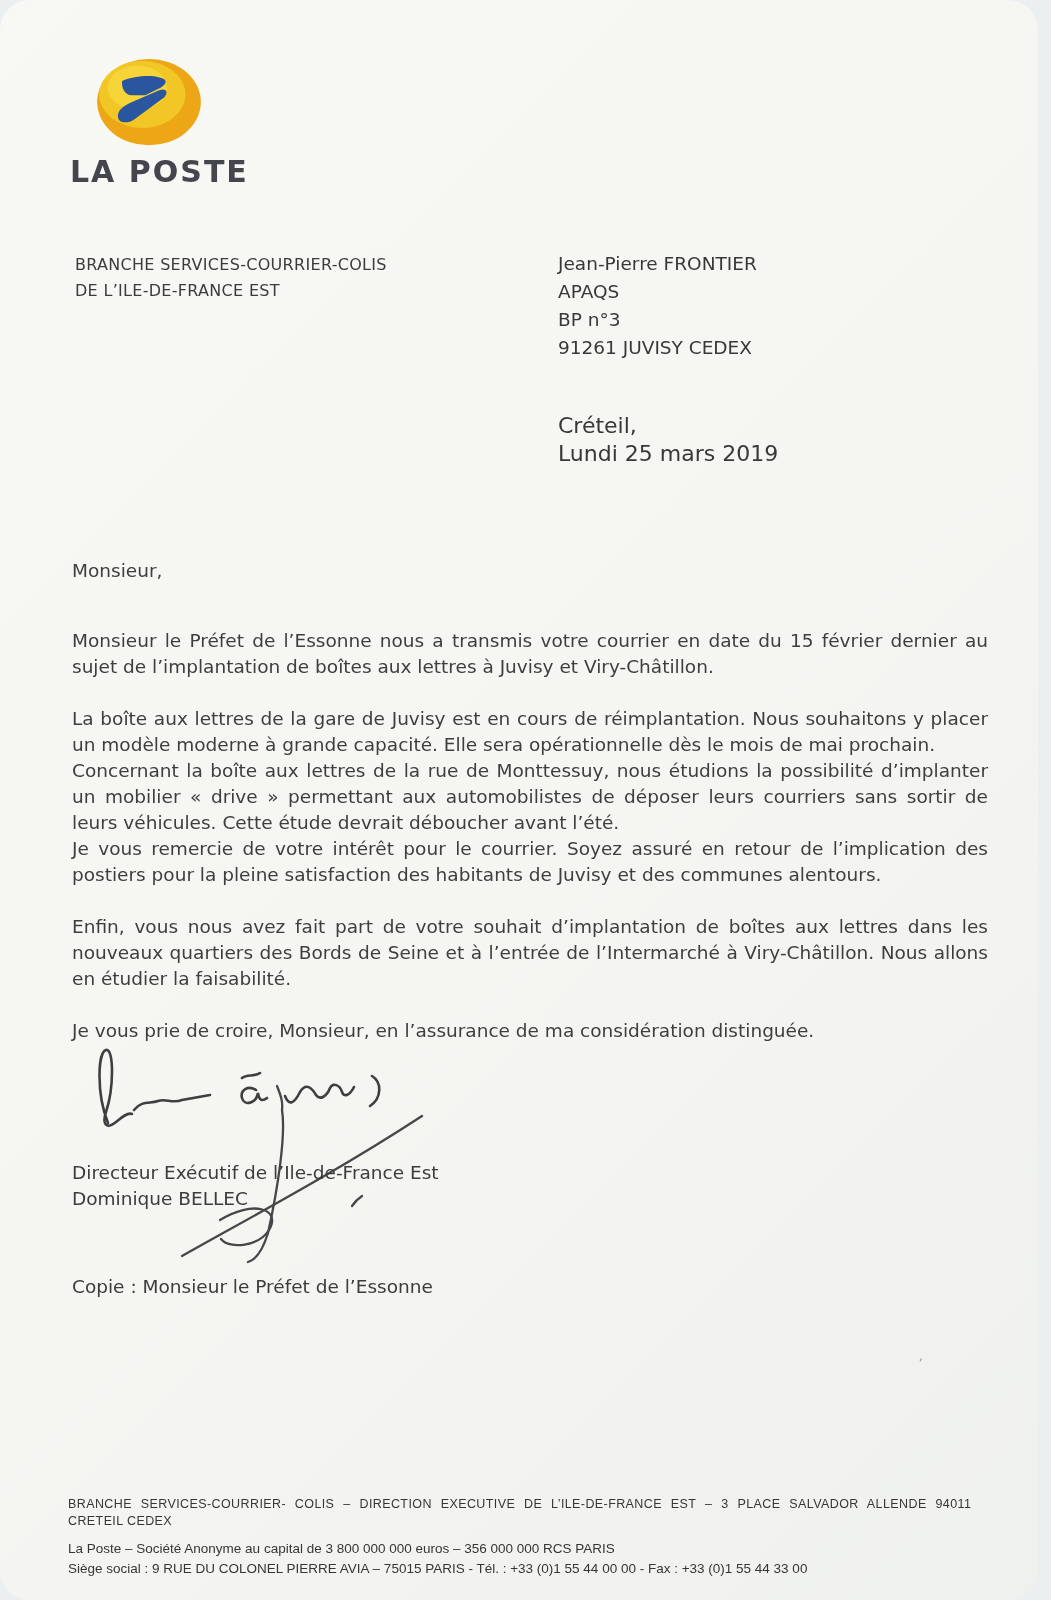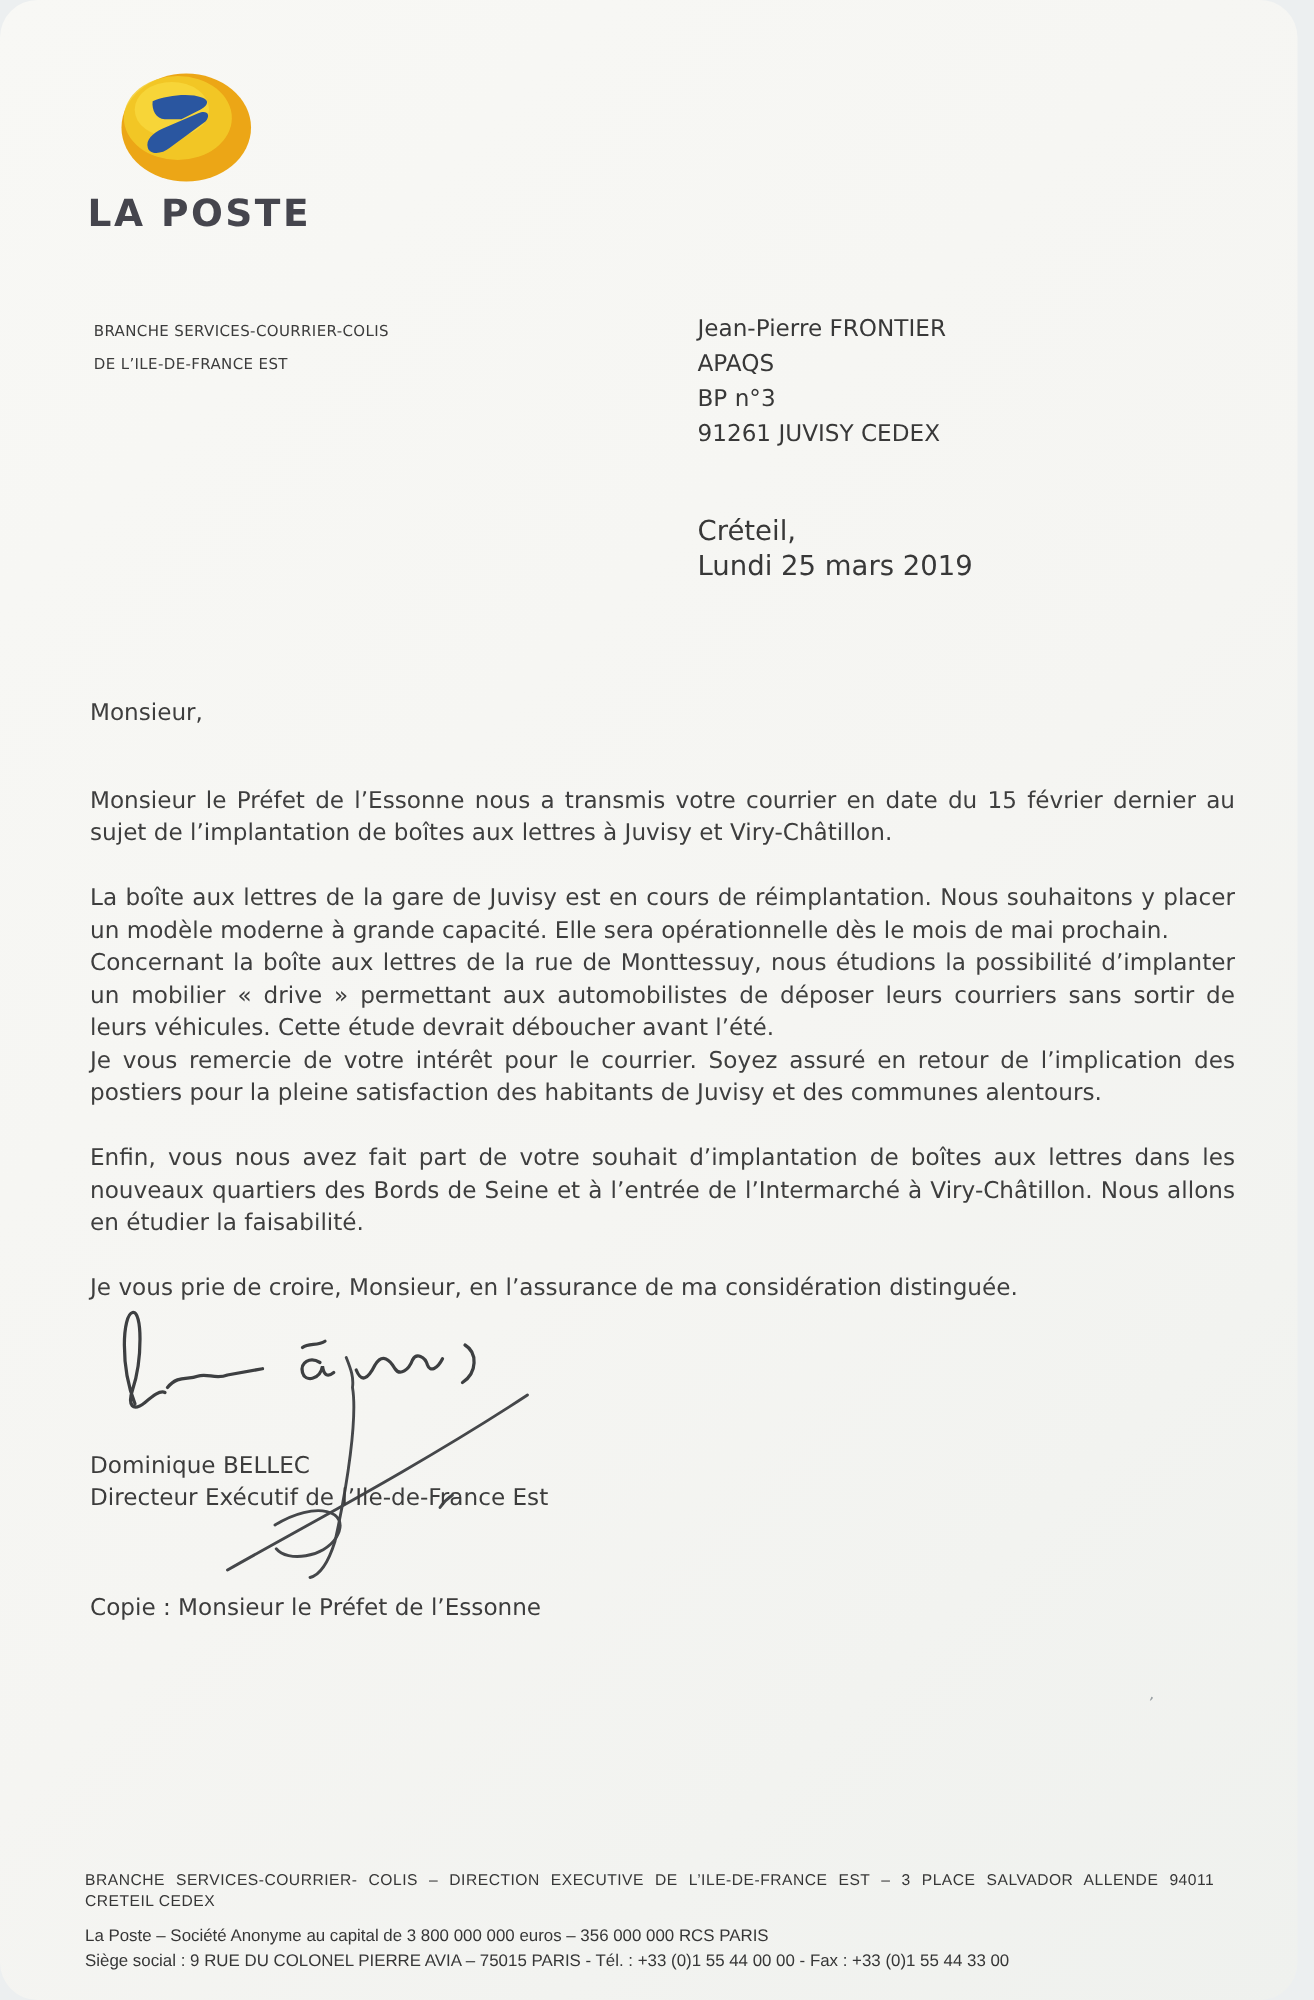--- a/index.html
+++ b/index.html
@@ -23,21 +23,21 @@
     margin-top: 2px;
     font-family: "DejaVu Sans", sans-serif;
     font-weight: 700;
     font-size: 30px;
     letter-spacing: 2px;
     color: #45454d;
   }
   
   .sender {
     position: absolute; left: 75px; top: 252px;
-    font-size: 12px; line-height: 26px; color: #3c3c3c;
+    font-size: 16px; line-height: 26px; color: #3c3c3c;
     letter-spacing: 0.3px;
   }
   .recipient {
     position: absolute; left: 558px; top: 250px;
     font-size: 18.5px; line-height: 28px; color: #383838;
   }
   .dateline {
     position: absolute; left: 558px; top: 412px;
     font-size: 22px; line-height: 28px; color: #383838;
   }
@@ -132,22 +132,22 @@
     </g>
     <g fill="none" stroke="#45474a" stroke-width="2.3" stroke-linecap="round">
       <path d="M112,218 C170,185 265,135 352,78"></path>
       <path d="M207,48 C211,58 213,64 212,72 C216,96 208,150 198,195 C193,211 186,222 178,224"></path>
       <path d="M150,182 C182,162 212,170 199,192 C189,208 160,212 151,201"></path>
       <path d="M282,168 C286,162 289,160 292,158"></path>
     </g>
   </svg>
 
   <div class="signer">
+    <div>Directeur Exécutif de l’Ile-de-France Est</div>
     <div>Dominique BELLEC</div>
-    <div>Directeur Exécutif de l’Ile-de-France Est</div>
   </div>
 
   <div class="copy-line">Copie : Monsieur le Préfet de l’Essonne</div>
 
   <div class="scan-speck">’</div>
 
   <div class="footer">
     <div class="f-upper f-spread">BRANCHE SERVICES-COURRIER- COLIS – DIRECTION EXECUTIVE DE L’ILE-DE-FRANCE EST – 3 PLACE SALVADOR ALLENDE 94011</div>
     <div class="f-upper">CRETEIL CEDEX</div>
     <div class="f-small f-gap">La Poste – Société Anonyme au capital de 3 800 000 000 euros – 356 000 000 RCS PARIS</div>

